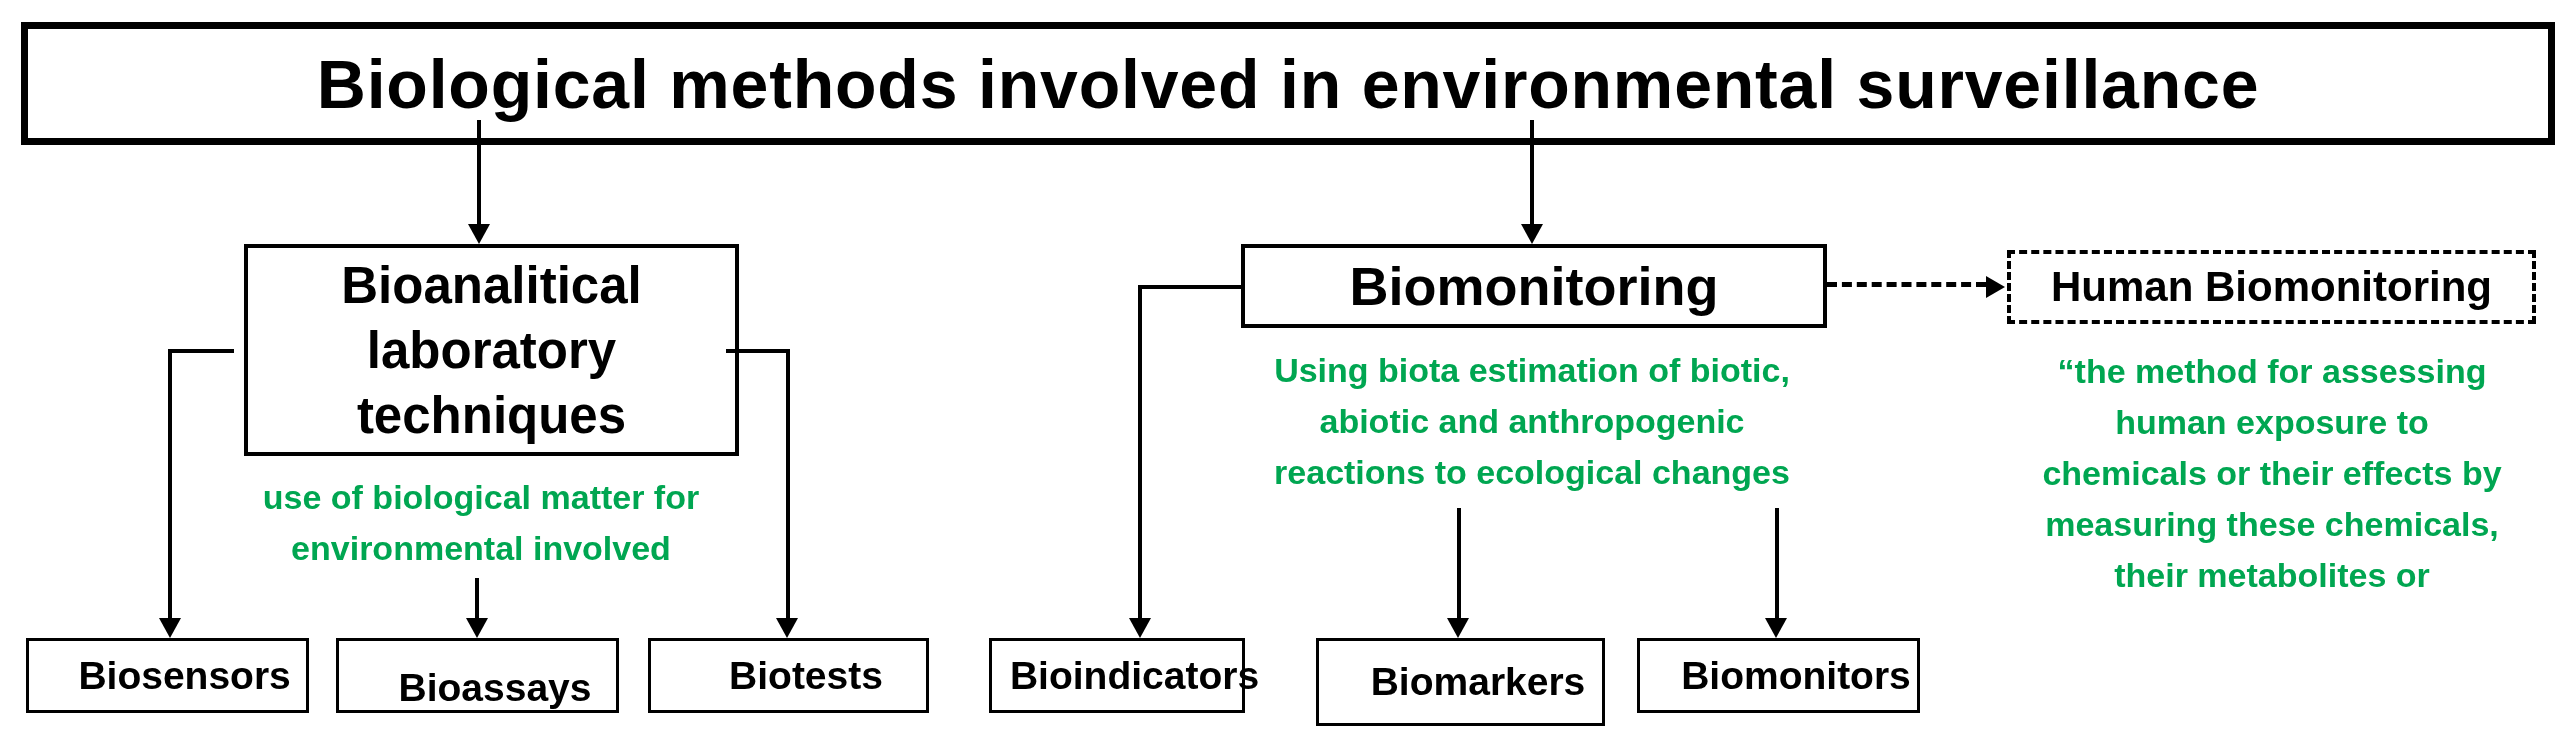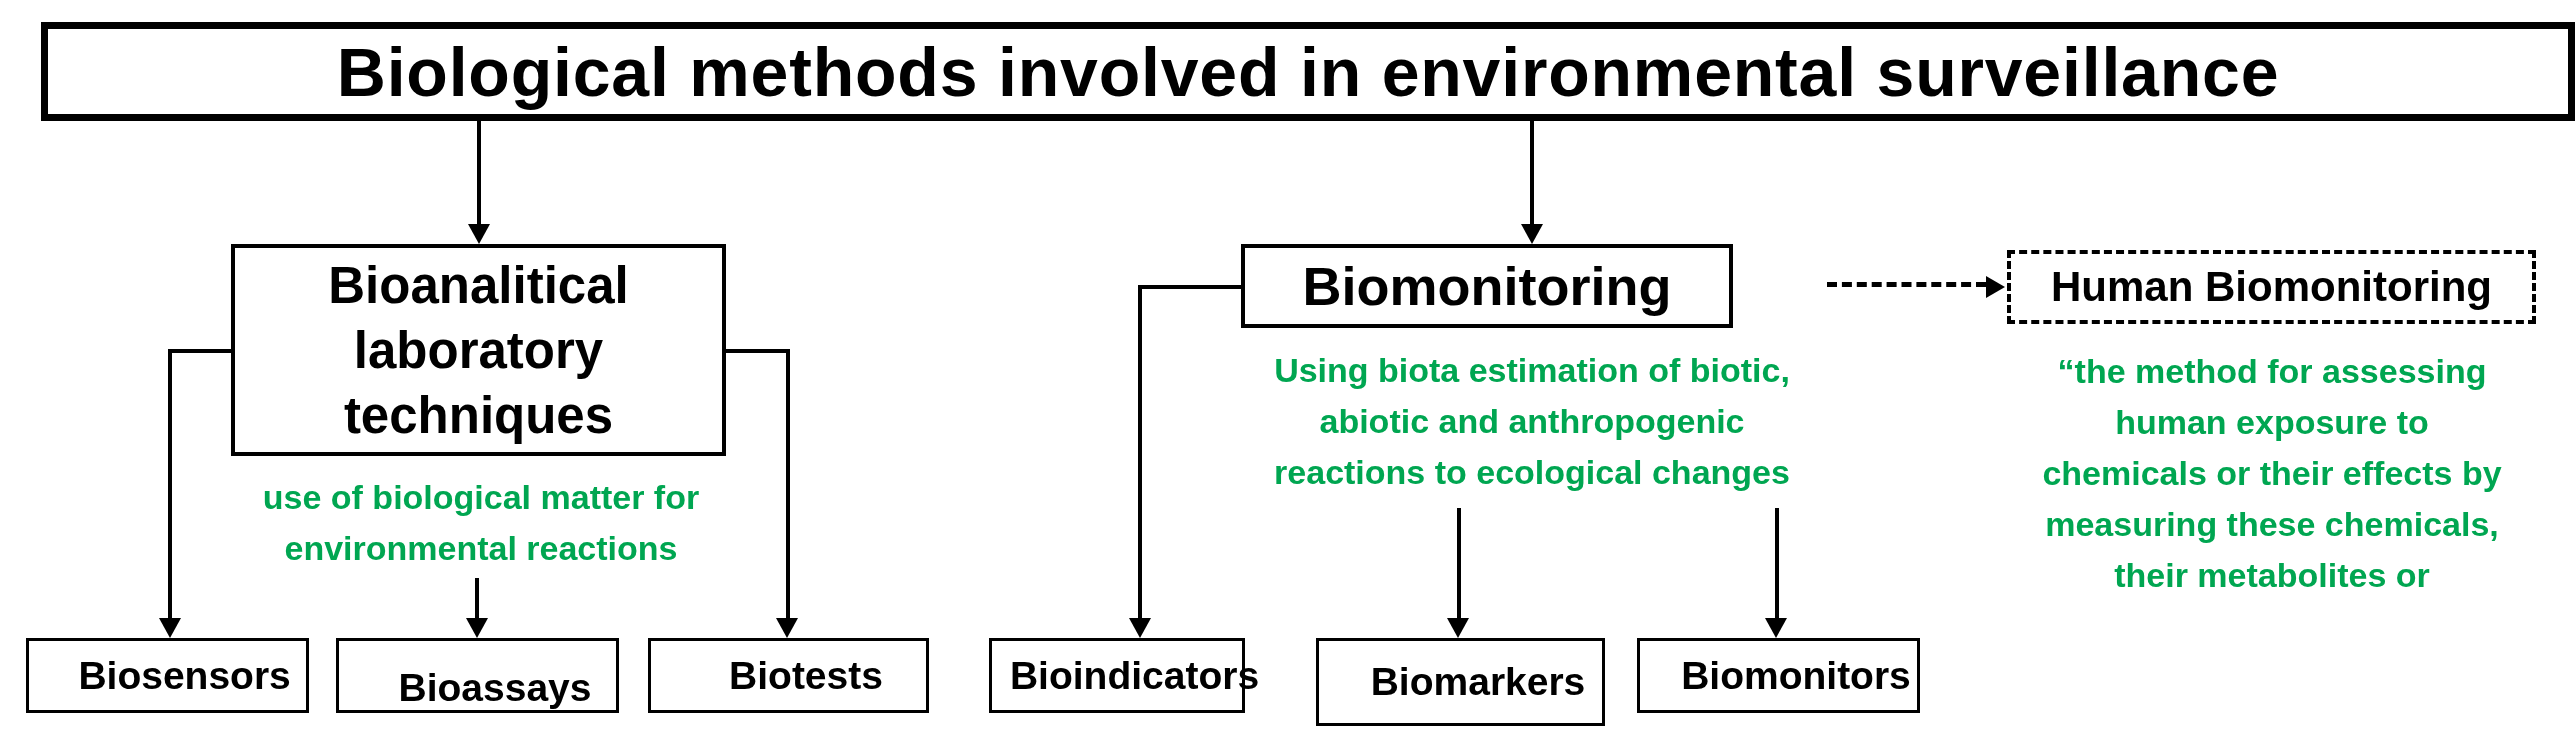--- a/index.html
+++ b/index.html
@@ -22,21 +22,21 @@
     justify-content:center;
     text-align:center;
     font-weight:bold;
     color:#000;
   }
   .title-box{
     border-width:7px;
     font-size:68px;
     letter-spacing:0.8px;
   }
-  .big-node{font-size:51px;line-height:65px;}
+  .big-node{font-size:51px;line-height:65px;margin-left:13px;}
   .mid-node{font-size:54px;}
   .leaf{border-width:3.9px;font-size:39px;padding-left:35px;}
   .dashed-node{border:4.7px dashed #000;font-size:42px;}
   .gtext{
     position:absolute;
     color:var(--green,#00A651);
     font-weight:bold;
     text-align:center;
     font-size:34px;
     line-height:51px;
@@ -55,39 +55,39 @@
     border-top:11px solid transparent;
     border-bottom:11px solid transparent;
     border-left:19.4px solid #000;
   }
 </style>
 </head>
 <body>
 
 <div class="canvas">
 
-  <div class="node title-box" style="left:21px;top:22px;width:2534px;height:99px;margin-left:20px;">
+  <div class="node title-box" style="left:21px;top:22px;width:2534px;height:123px;">
     <span>Biological methods involved in environmental surveillance</span>
   </div>
 
   <div class="v" style="left:477px;top:120px;height:109px;"></div>
   <div class="arrow-down" style="left:468px;top:224px;"></div>
 
   <div class="v" style="left:1530px;top:120px;height:109px;"></div>
   <div class="arrow-down" style="left:1521px;top:224px;"></div>
 
   <div class="node big-node" style="left:231px;top:244px;width:495px;height:212px;">
     <div>Bioanalitical</div>
     <div>laboratory</div>
     <div>techniques</div>
   </div>
 
   <div class="gtext" style="left:194px;top:472px;width:574px;">
     <div>use of biological matter for</div>
-    <div>environmental reactions</div>
+    <div>environmental involved</div>
   </div>
 
   <div class="h" style="left:168px;top:349px;width:66px;"></div>
   <div class="v" style="left:168px;top:349px;height:269px;"></div>
   <div class="arrow-down" style="left:159px;top:618px;"></div>
 
   <div class="v" style="left:475px;top:578px;height:43px;"></div>
   <div class="arrow-down" style="left:466px;top:618px;"></div>
 
   <div class="h" style="left:726px;top:349px;width:64px;"></div>
@@ -97,21 +97,21 @@
   <div class="node leaf" style="left:25.6px;top:638px;width:283px;height:75px;">
     <span>Biosensors</span>
   </div>
   <div class="node leaf" style="left:336px;top:638px;width:283px;height:75px;justify-content:flex-end;">
     <span>Bioassays</span>
   </div>
   <div class="node leaf" style="left:648px;top:638px;width:281px;height:75px;">
     <span>Biotests</span>
   </div>
 
-  <div class="node mid-node" style="left:1241px;top:244px;width:492px;height:84px;">
+  <div class="node mid-node" style="left:1241px;top:244px;width:586px;height:84px;">
     <span>Biomonitoring</span>
   </div>
 
   <div class="gtext" style="left:1218px;top:345px;width:628px;">
     <div>Using biota estimation of biotic,</div>
     <div>abiotic and anthropogenic</div>
     <div>reactions to ecological changes</div>
   </div>
 
   <div class="h" style="left:1138px;top:285px;width:103px;"></div>

